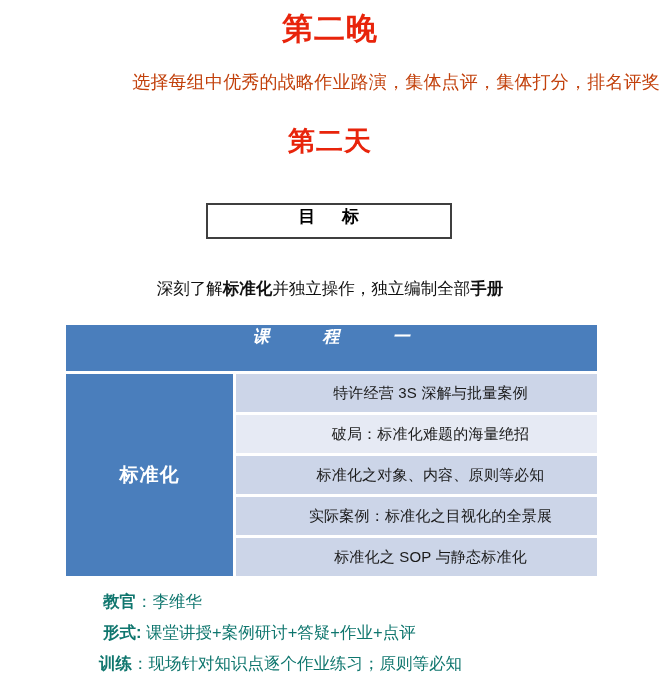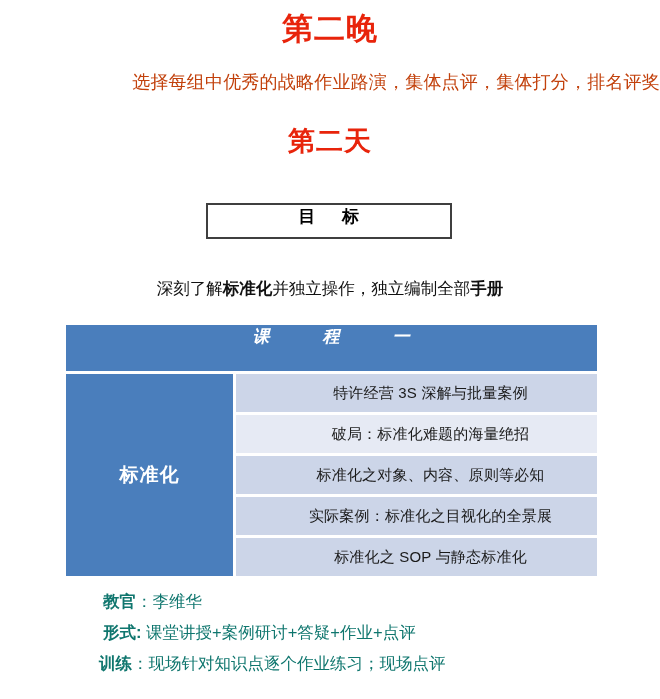--- a/index.html
+++ b/index.html
@@ -214,17 +214,17 @@
 
     </div>
   </div>
 
   <div class="footer">
 
     <div class="footer-line f-indent-1"><span class="footer-label">教官</span><span class="footer-value">：</span><span class="footer-value">李维华</span></div>
 
     <div class="footer-line f-indent-2"><span class="footer-label">形式:</span><span class="footer-value"> 课堂讲授+案例研讨+答疑+作业+点评</span></div>
 
-    <div class="footer-line f-indent-3"><span class="footer-label">训练</span><span class="footer-value">：</span><span class="footer-value">现场针对知识点逐个作业练习；现场点评</span></div>
+    <div class="footer-line f-indent-3"><span class="footer-label">训练</span><span class="footer-value">：</span><span class="footer-value">现场针对知识点逐个作业练习；原则等必知</span></div>
 
   </div>
 
 </div>
 
 </body></html>

